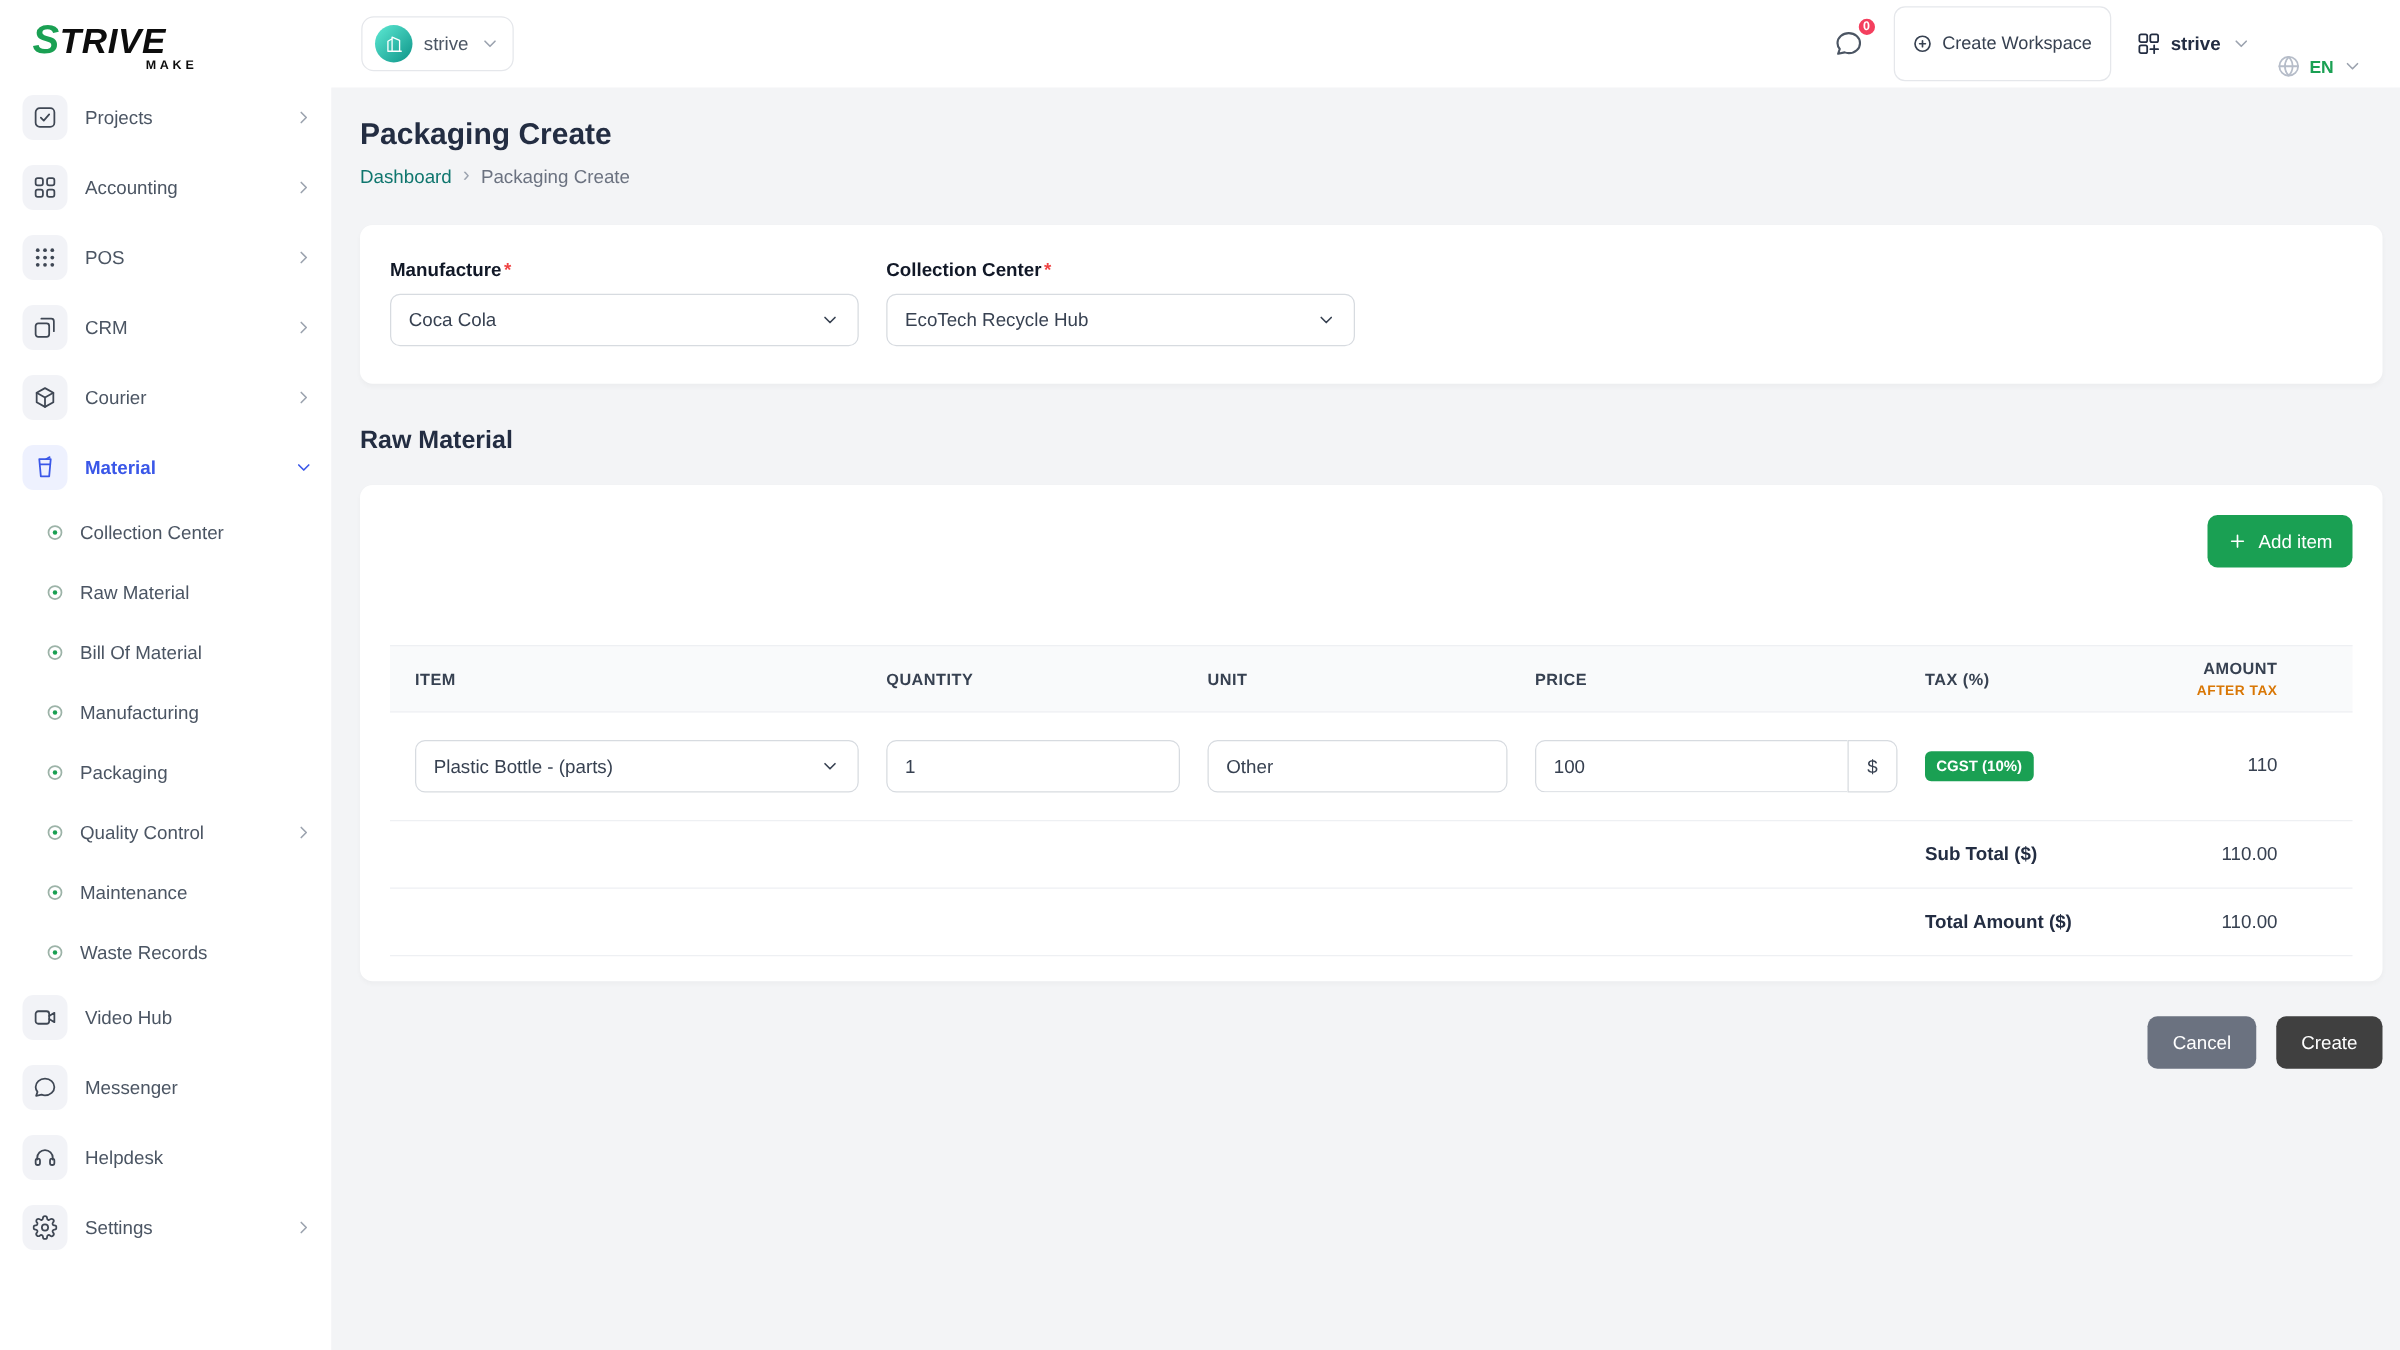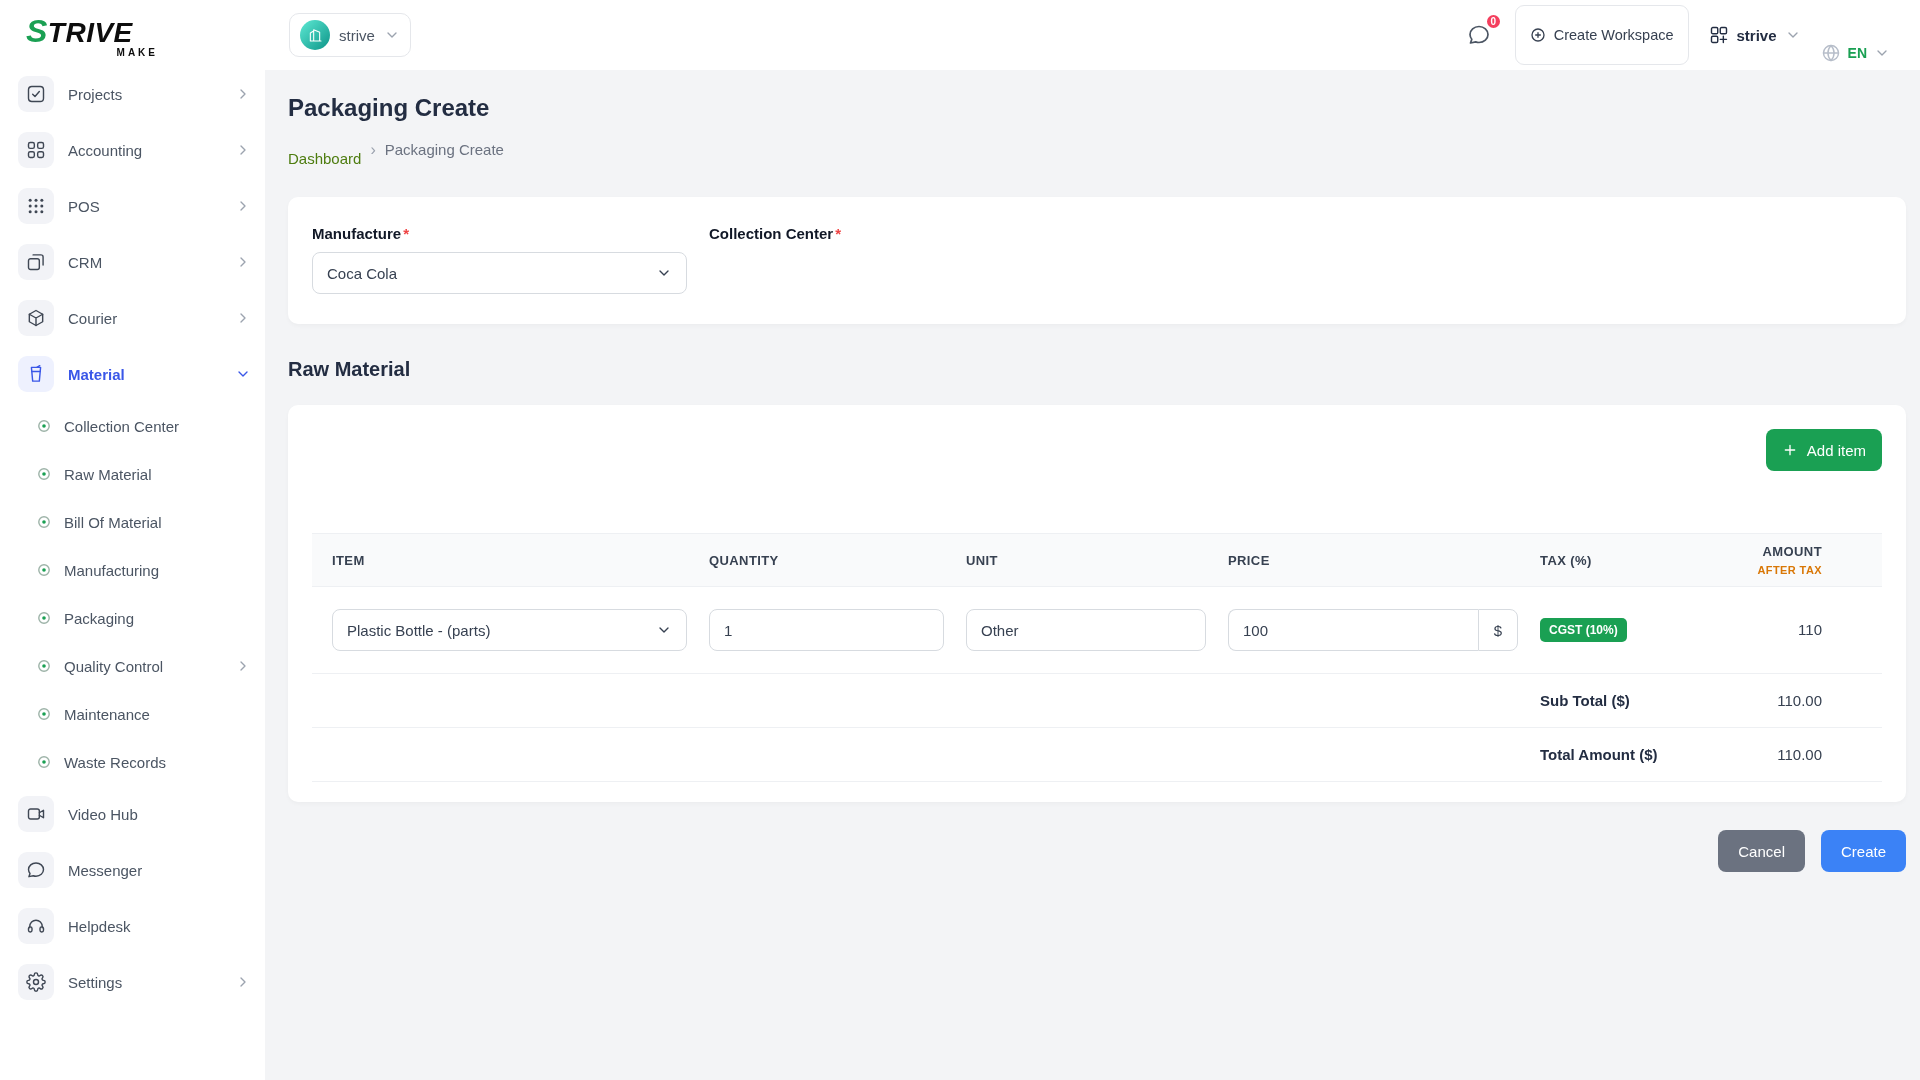--- a/index.html
+++ b/index.html
@@ -49,21 +49,21 @@
   .app-switch { display: flex; align-items: center; gap: 8px; cursor: pointer; color: #232d42; }
   .app-switch-name { font-size: 15px; font-weight: 600; }
   .lang { display: flex; align-items: center; gap: 7px; cursor: pointer; margin-top: 36px; }
   .lang-globe { color: #b6bdc9; }
   .lang-code { font-size: 14px; font-weight: 700; color: #1aa053; }
   .chev-gray { color: #9ca3af; }
 
   .content { flex: 1; background: #f3f4f6; padding: 24px 14px 24px 23px; overflow: auto; }
   .page-title { font-size: 24px; font-weight: 700; color: #232d42; margin-bottom: 10px; }
   .breadcrumb { display: flex; align-items: center; gap: 9px; font-size: 15px; margin-bottom: 30px; }
-  .bc-home { color: #4d7c0f; cursor: pointer; margin-top: 18px; }
+  .bc-home { color: #0f766e; cursor: pointer; }
   .bc-sep { color: #9ca3af; font-size: 16px; }
   .bc-current { color: #6b7280; }
 
   .card { background: #fff; border-radius: 10px; box-shadow: 0 2px 4px rgba(17,24,39,0.03); }
   .card-form { padding: 28px 24px 30px; display: flex; gap: 22px; margin-bottom: 34px; }
   .field-label { font-size: 15px; font-weight: 700; color: #111827; margin-bottom: 10px; }
   .req { color: #ef4444; margin-left: 2px; }
   .select { width: 375px; height: 42px; border: 1px solid #d7dbe0; border-radius: 8px; display: flex; align-items: center; justify-content: space-between; padding: 0 14px; font-size: 15px; color: #374151; background: #fff; cursor: pointer; gap: 10px; }
   .select .chev { color: #374151; }
 
@@ -93,21 +93,21 @@
   .amount-val { font-size: 15px; color: #374151; }
 
   .t-total-row { display: flex; align-items: center; padding: 18px 20px; border-bottom: 1px solid #eef0f3; }
   .t-total-spacer { width: 1208px; flex-shrink: 1; }
   .t-total-label { flex: 1; font-size: 15px; font-weight: 700; color: #232d42; }
   .t-total-value { width: 190px; flex: 0 0 190px; text-align: right; padding-right: 40px; font-size: 15px; color: #374151; }
 
   .footer-actions { display: flex; justify-content: flex-end; gap: 16px; }
   .btn { border: none; border-radius: 8px; height: 42px; padding: 0 20px; font-size: 15px; color: #fff; cursor: pointer; font-family: inherit; }
   .btn-cancel { background: #6b7280; }
-  .btn-create { background: #3b82f6; }
+  .btn-create { background: #404040; }
 </style>
 </head>
 <body>
 
 <aside class="sidebar">
   <div class="logo">
     <div class="logo-row">
       <span class="logo-first">S</span>
         <span class="logo-rest">TRIVE</span>
     </div>
@@ -400,20 +400,28 @@
               <svg class="ic-sm" viewBox="0 0 24 24">
                 <path d="M6 9l6 6 6-6"></path>
               </svg>
             </span>
         </div>
       </div>
       <div class="field">
         <div class="field-label">
           <span>Collection Center</span><span class="req">*</span>
         </div>
+        <div class="select">
+          <span>EcoTech Recycle Hub</span>
+          <span class="chev">
+              <svg class="ic-sm" viewBox="0 0 24 24">
+                <path d="M6 9l6 6 6-6"></path>
+              </svg>
+            </span>
+        </div>
       </div>
     </div>
 
     <h2 class="section-heading">Raw Material</h2>
 
     <div class="card card-table">
       <div class="add-row">
         <button class="btn-add">
           <svg class="ic-sm" viewBox="0 0 24 24">
               <path d="M12 5v14M5 12h14"></path>

